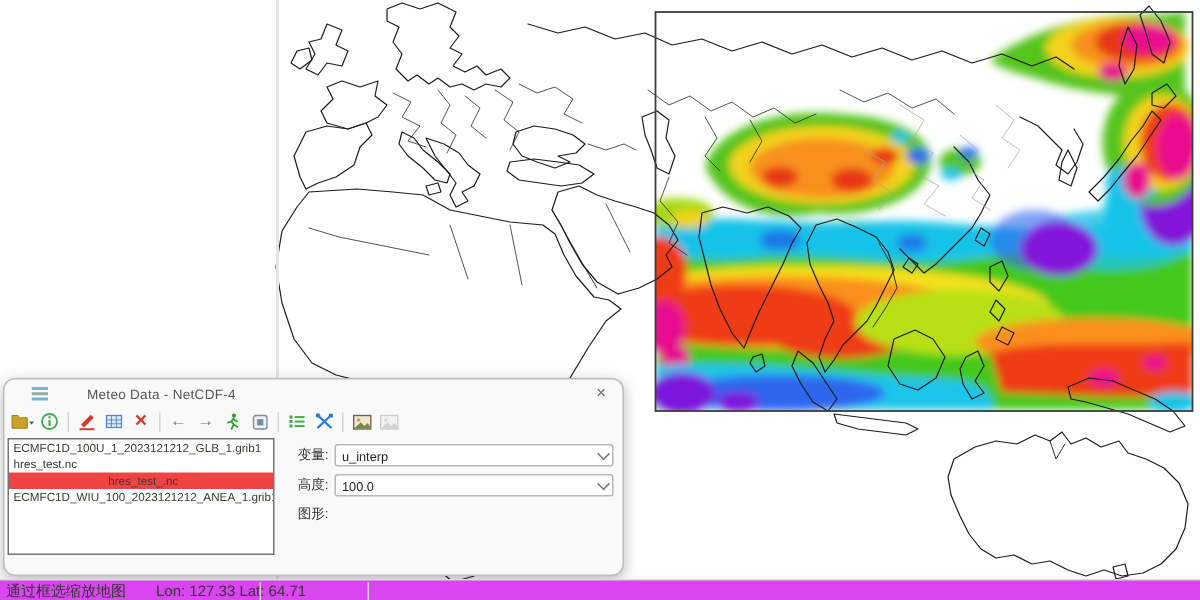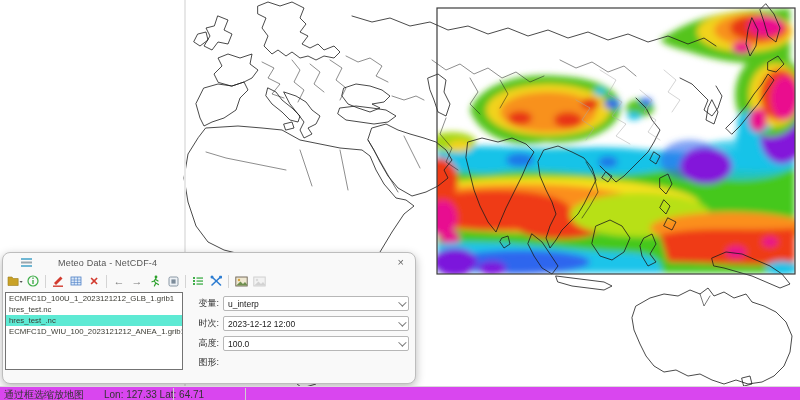--- a/index.html
+++ b/index.html
@@ -34,21 +34,21 @@
   .toolbar{height:20px;display:flex;align-items:center;gap:2px;padding:1px 4px 1px 4px;}
   .tbtn{width:16px;height:16px;display:flex;align-items:center;justify-content:center;border-radius:2px;}
   .tsep{width:1px;height:13px;background:#d4d4d4;margin:0 2px;}
   .tbtn .glyph{font-size:11px;line-height:11px;}
   .content{display:flex;height:78px;}
   .filelist{
     width:176px;margin-left:2px;background:#fff;border:1px solid #737373;
     overflow:hidden;font-size:7.8px;color:#3b3b33;
   }
   .frow{height:11px;line-height:11px;padding-left:3px;white-space:nowrap;}
-  .frow.selected{background:#5eead4;}
+  .frow.selected{background:#ef4444;text-align:center;}
   .form{flex:1;padding:4px 6px 0 6px;}
   .formrow{display:flex;align-items:center;margin-bottom:5px;}
   .flabel{width:30px;text-align:right;margin-right:4px;font-size:9px;color:#333;}
   .combo{
     flex:1;height:13px;border:1px solid #b7b7b7;border-radius:2px;background:#fff;
     display:flex;align-items:center;padding:0 4px;font-size:8.5px;color:#222;
   }
   .chev{margin-left:auto;width:5px;height:5px;border-right:1.2px solid #777;
     border-bottom:1.2px solid #777;transform:rotate(45deg) translateY(-2px);}
   .btnrow{padding:3px 0 0 18px;}
@@ -331,27 +331,20 @@
     </div>
     <div class="form">
       <div class="formrow">
         <span class="flabel">变量:</span>
         <span class="combo">
           <span>u_interp</span>
           <span class="chev"></span>
         </span>
       </div>
       <div class="formrow">
-        <span class="flabel">时次:</span>
-        <span class="combo">
-          <span>2023-12-12 12:00</span>
-          <span class="chev"></span>
-        </span>
-      </div>
-      <div class="formrow">
         <span class="flabel">高度:</span>
         <span class="combo">
           <span>100.0</span>
           <span class="chev"></span>
         </span>
       </div>
       <div class="formrow">
         <span class="flabel">图形:</span>
       </div>
     </div>

